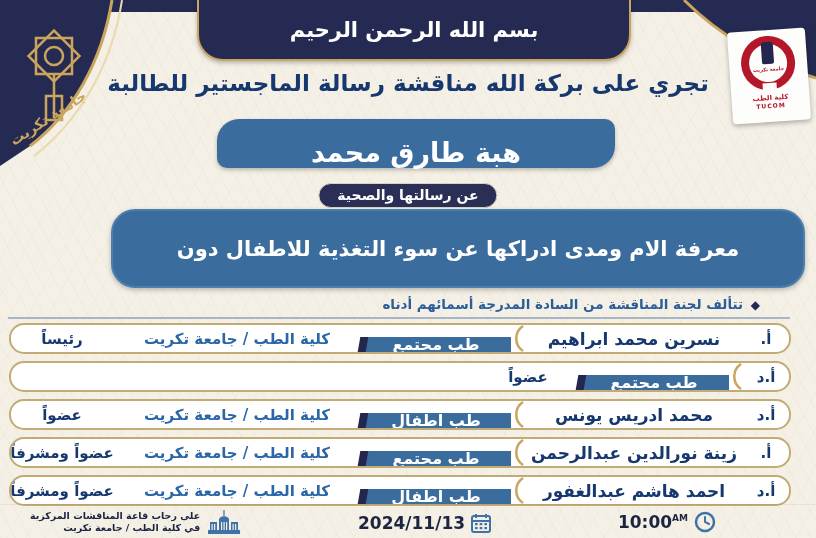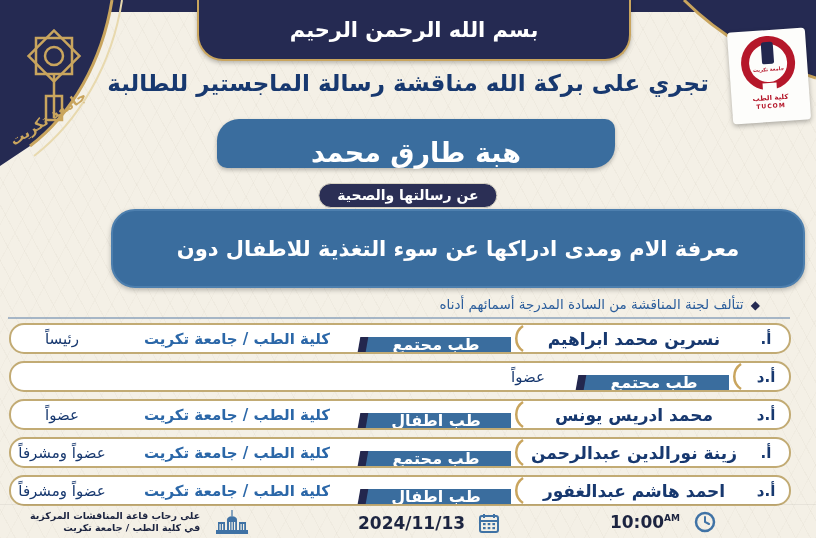--- a/index.html
+++ b/index.html
@@ -42,42 +42,42 @@
   .thesis-box {
     position:absolute; left:70px; top:209px; width:694px; height:79px;
     background:#3a6d9e; border-radius:24px; border:2px solid #4d7fae;
     display:flex; flex-direction:column; align-items:center; justify-content:center;
     box-shadow:0 2px 5px rgba(0,0,0,.25);
     margin-left:41px;
   }
   .thesis-box .line { color:#fff; font-size:21px; font-weight:bold; direction:rtl; line-height:36px; }
   .committee-intro {
     position:absolute; right:56px; top:296px; direction:rtl;
-    color:#2b5d9b; font-size:13.5px; font-weight:normal;
+    color:#2b5d9b; font-size:13.5px; font-weight:bold;
   }
   .committee-intro .bullet { color:#252a52; font-size:12px; margin-left:3px; }
   .intro-divider { position:absolute; left:8px; top:317px; width:782px; height:2px; background:#7d97b5; opacity:.65; }
   .rows { position:absolute; left:9px; top:323px; width:782px; }
   .row {
     direction:rtl; display:flex; align-items:stretch; height:31px; margin-bottom:7px;
     background:#fff; border:2px solid #c2ab74; border-radius:15px; overflow:hidden;
   }
   .cell { display:flex; align-items:center; justify-content:center; white-space:nowrap; }
   .cell-title { width:46px; color:#17386f; font-size:15px; font-weight:bold; }
   .cell-name { flex:1; color:#17386f; font-size:17px; font-weight:bold; }
   .bracket { width:14px; display:flex; align-items:center; }
   .cell-specialty {
     width:150px; position:relative; background:#3a6d9e;
     color:#fff; font-size:16px; font-weight:bold;margin-top:12px;
   }
   .cell-specialty .wedge { position:absolute; left:-2px; top:0; bottom:0; width:8px; background:#23274e; transform:skewX(-10deg); }
   .cell-affiliation { width:248px; color:#2b67a8; font-size:15px; font-weight:bold;text-align:center; }
-  .cell-role { width:102px; color:#17386f; font-size:15px; font-weight:normal; }
+  .cell-role { width:102px; color:#17386f; font-size:15px; font-weight:bold; }
   .footer { position:absolute; left:0; bottom:0; width:816px; height:34px; border-top:1px solid rgba(0,0,0,.05); }
-  .f-group { position:absolute; display:flex; align-items:center; gap:14px; }
+  .f-group { position:absolute; display:flex; align-items:center; gap:6px; }
   .f-time { right:100px; bottom:5px; }
   .f-date { left:358px; bottom:5px; }
   .f-loc  { left:30px; bottom:2px; }
   .f-big { color:#1c2440; font-size:17px; font-weight:bold; }
   .f-mer { font-size:9px; vertical-align:super; }
   .loc-text { direction:rtl; text-align:right; color:#1c2440; font-size:9.5px; font-weight:bold; line-height:1.3; }
   .uni-logo { position:absolute; left:0; top:0; }
   .med-card {
     position:absolute; right:8px; top:30px; width:78px; height:92px;
     background:#fdfdfb; border-radius:4px; transform:rotate(-4deg);

